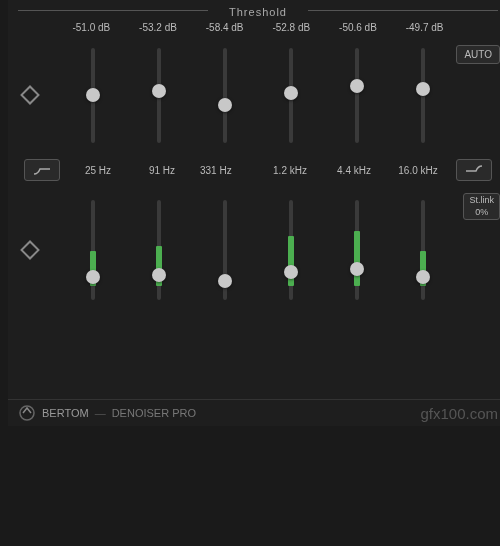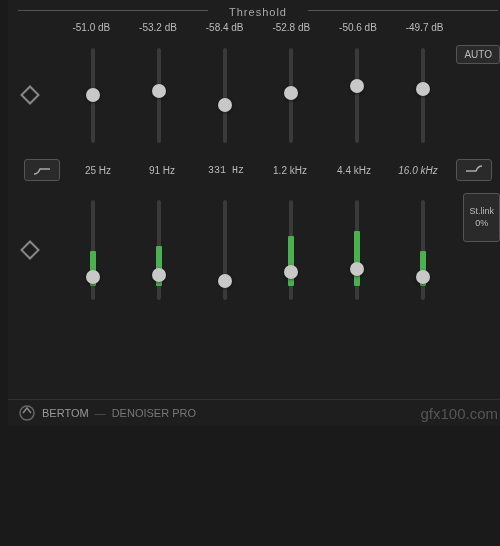--- a/index.html
+++ b/index.html
@@ -104,21 +104,21 @@
     }
 
     .stlink-btn {
       position: absolute;
       right: 8px;
       top: 10px;
       background: #2a2a2a;
       border: 1px solid #555;
       color: #bbb;
       font-size: 9px;
-      padding: 12px 5px;
+      padding: 1px 5px;
       border-radius: 3px;
       text-align: center;
       line-height: 1.3;
     }
 
     
     .bottom-values {
       display: flex;
       justify-content: space-around;
       padding: 2px 50px 2px 50px;
@@ -222,24 +222,24 @@
 
   <div style="display:flex; align-items:center; justify-content:space-around; padding:4px 10px; font-size:10px; color:#bbb;">
 
     <div style="width:36px; height:22px; border:1px solid #555; border-radius:3px; display:flex; align-items:center; justify-content:center; background:#2a2a2a;">
       <svg width="20" height="12" viewBox="0 0 20 12">
         <path d="M2,10 Q6,10 8,5 L18,5" stroke="#aaa" stroke-width="1.5" fill="none"></path>
       </svg>
     </div>
     <div style="width:52px; text-align:center;">25 Hz</div>
     <div style="width:52px; text-align:center;">91 Hz</div>
-    <div style="width:52px; text-align:center;font-family:Liberation Mono, monospace;">331 Hz</div>
+    <div style="width:52px; text-align:left;">331 Hz</div>
     <div style="width:52px; text-align:center;">1.2 kHz</div>
     <div style="width:52px; text-align:center;">4.4 kHz</div>
-    <div style="width:52px; text-align:center;font-style:italic;">16.0 kHz</div>
+    <div style="width:52px; text-align:center;">16.0 kHz</div>
 
     <div style="width:36px; height:22px; border:1px solid #555; border-radius:3px; display:flex; align-items:center; justify-content:center; background:#2a2a2a;">
       <svg width="20" height="12" viewBox="0 0 20 12">
         <path d="M2,7 L12,7 Q14,2 18,2" stroke="#aaa" stroke-width="1.5" fill="none"></path>
       </svg>
     </div>
   </div>
 
   <div style="position:relative; height:130px; padding: 0 10px;">
 

